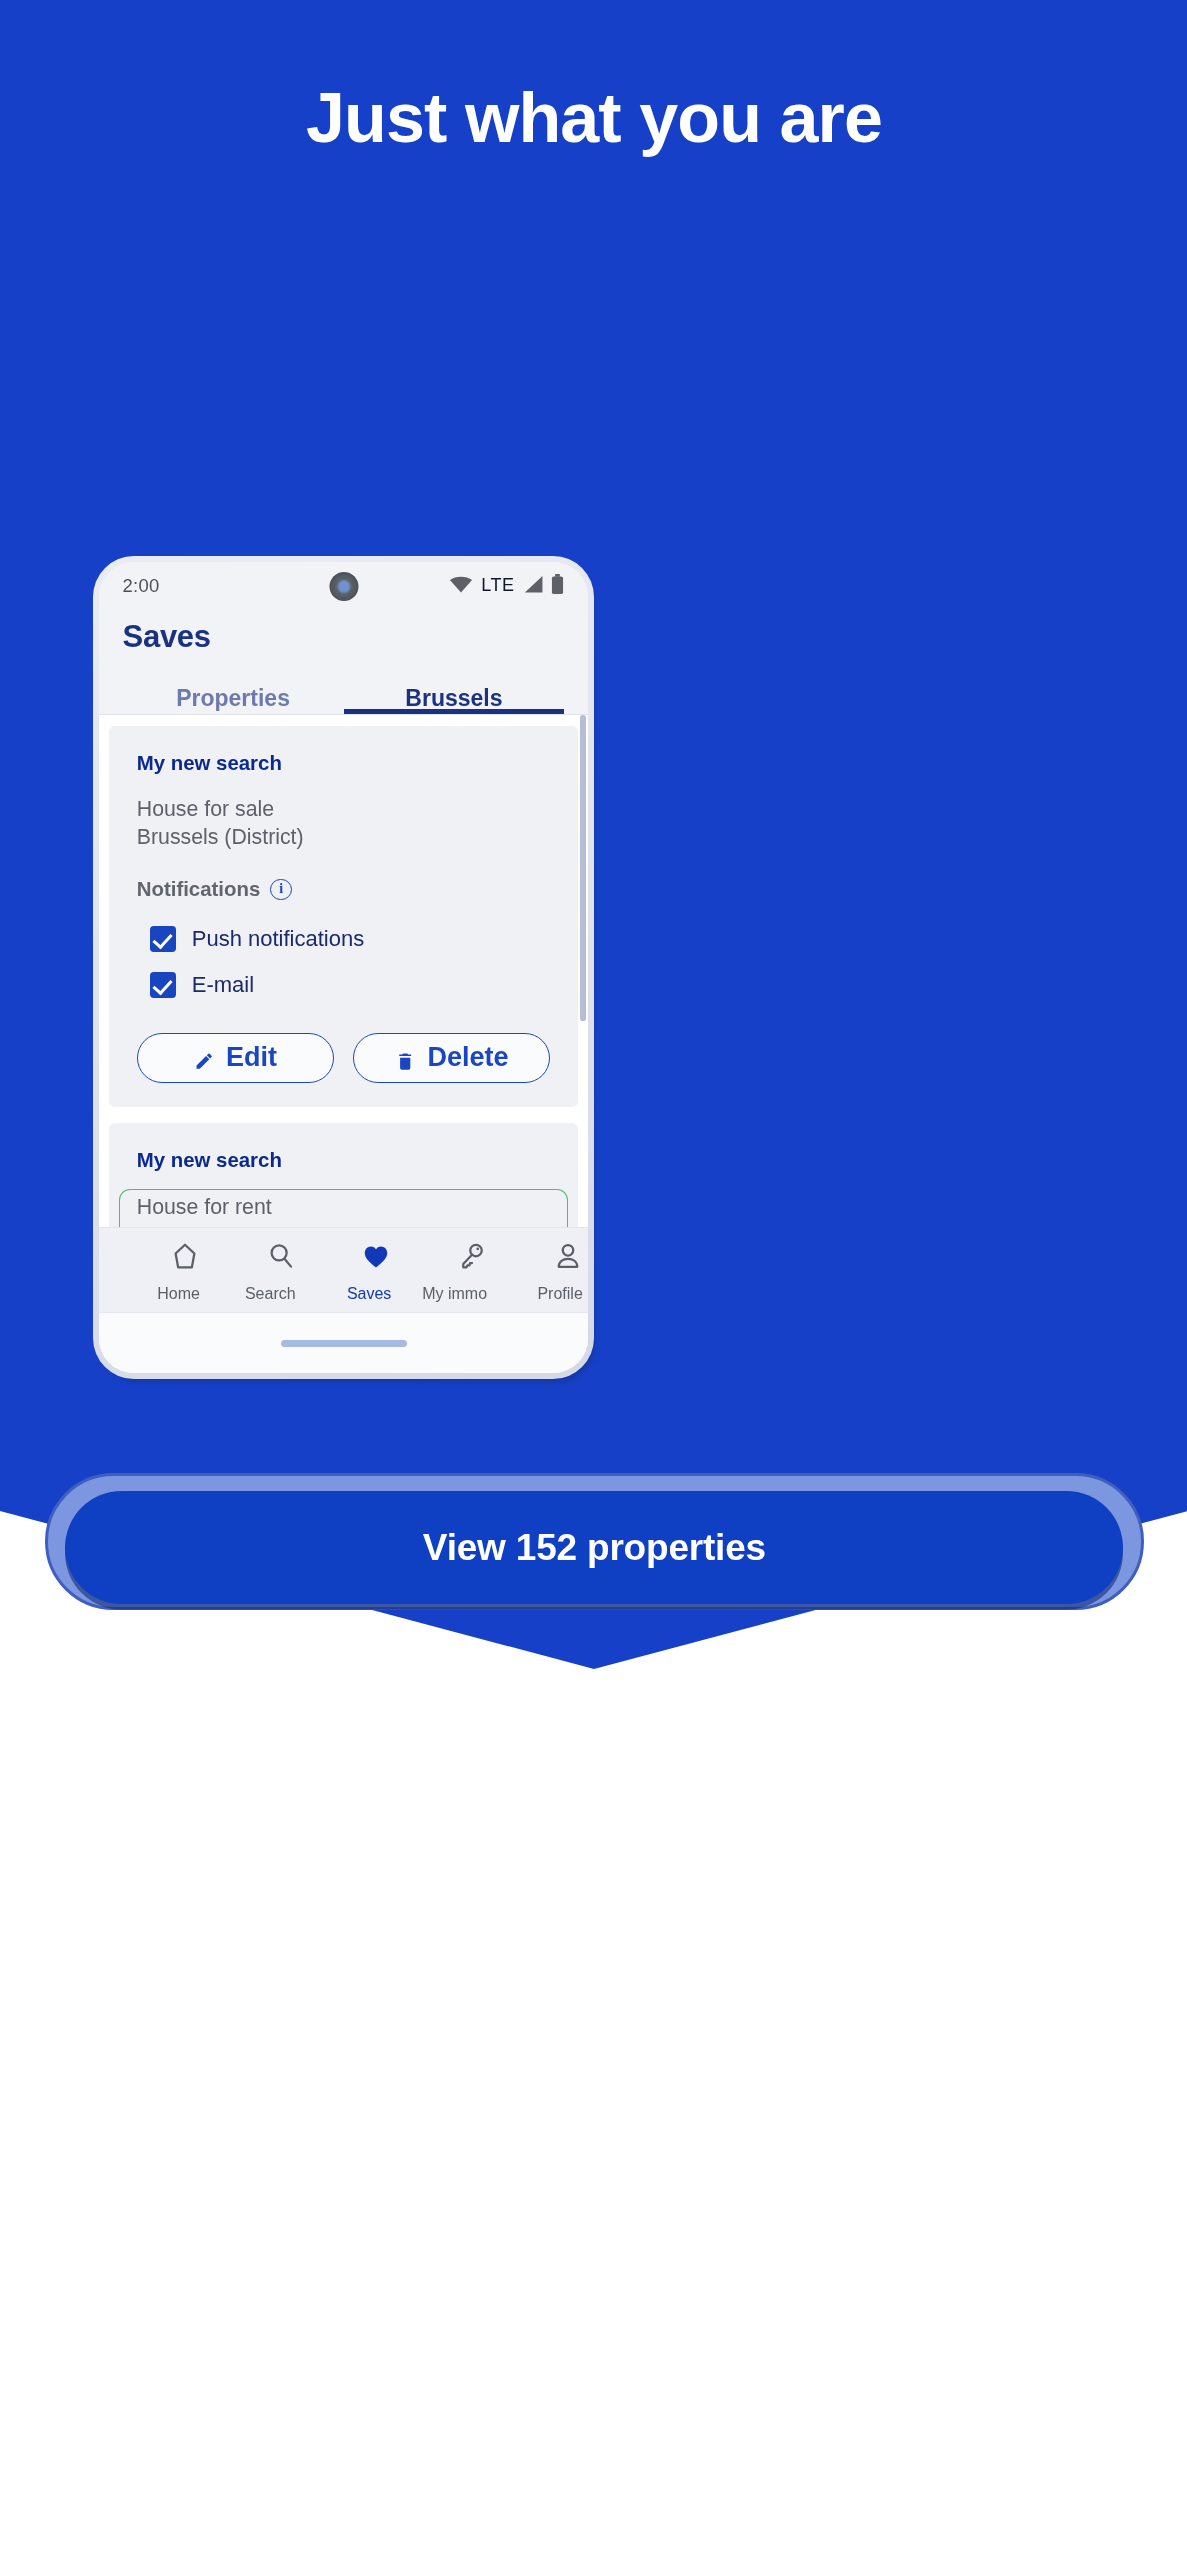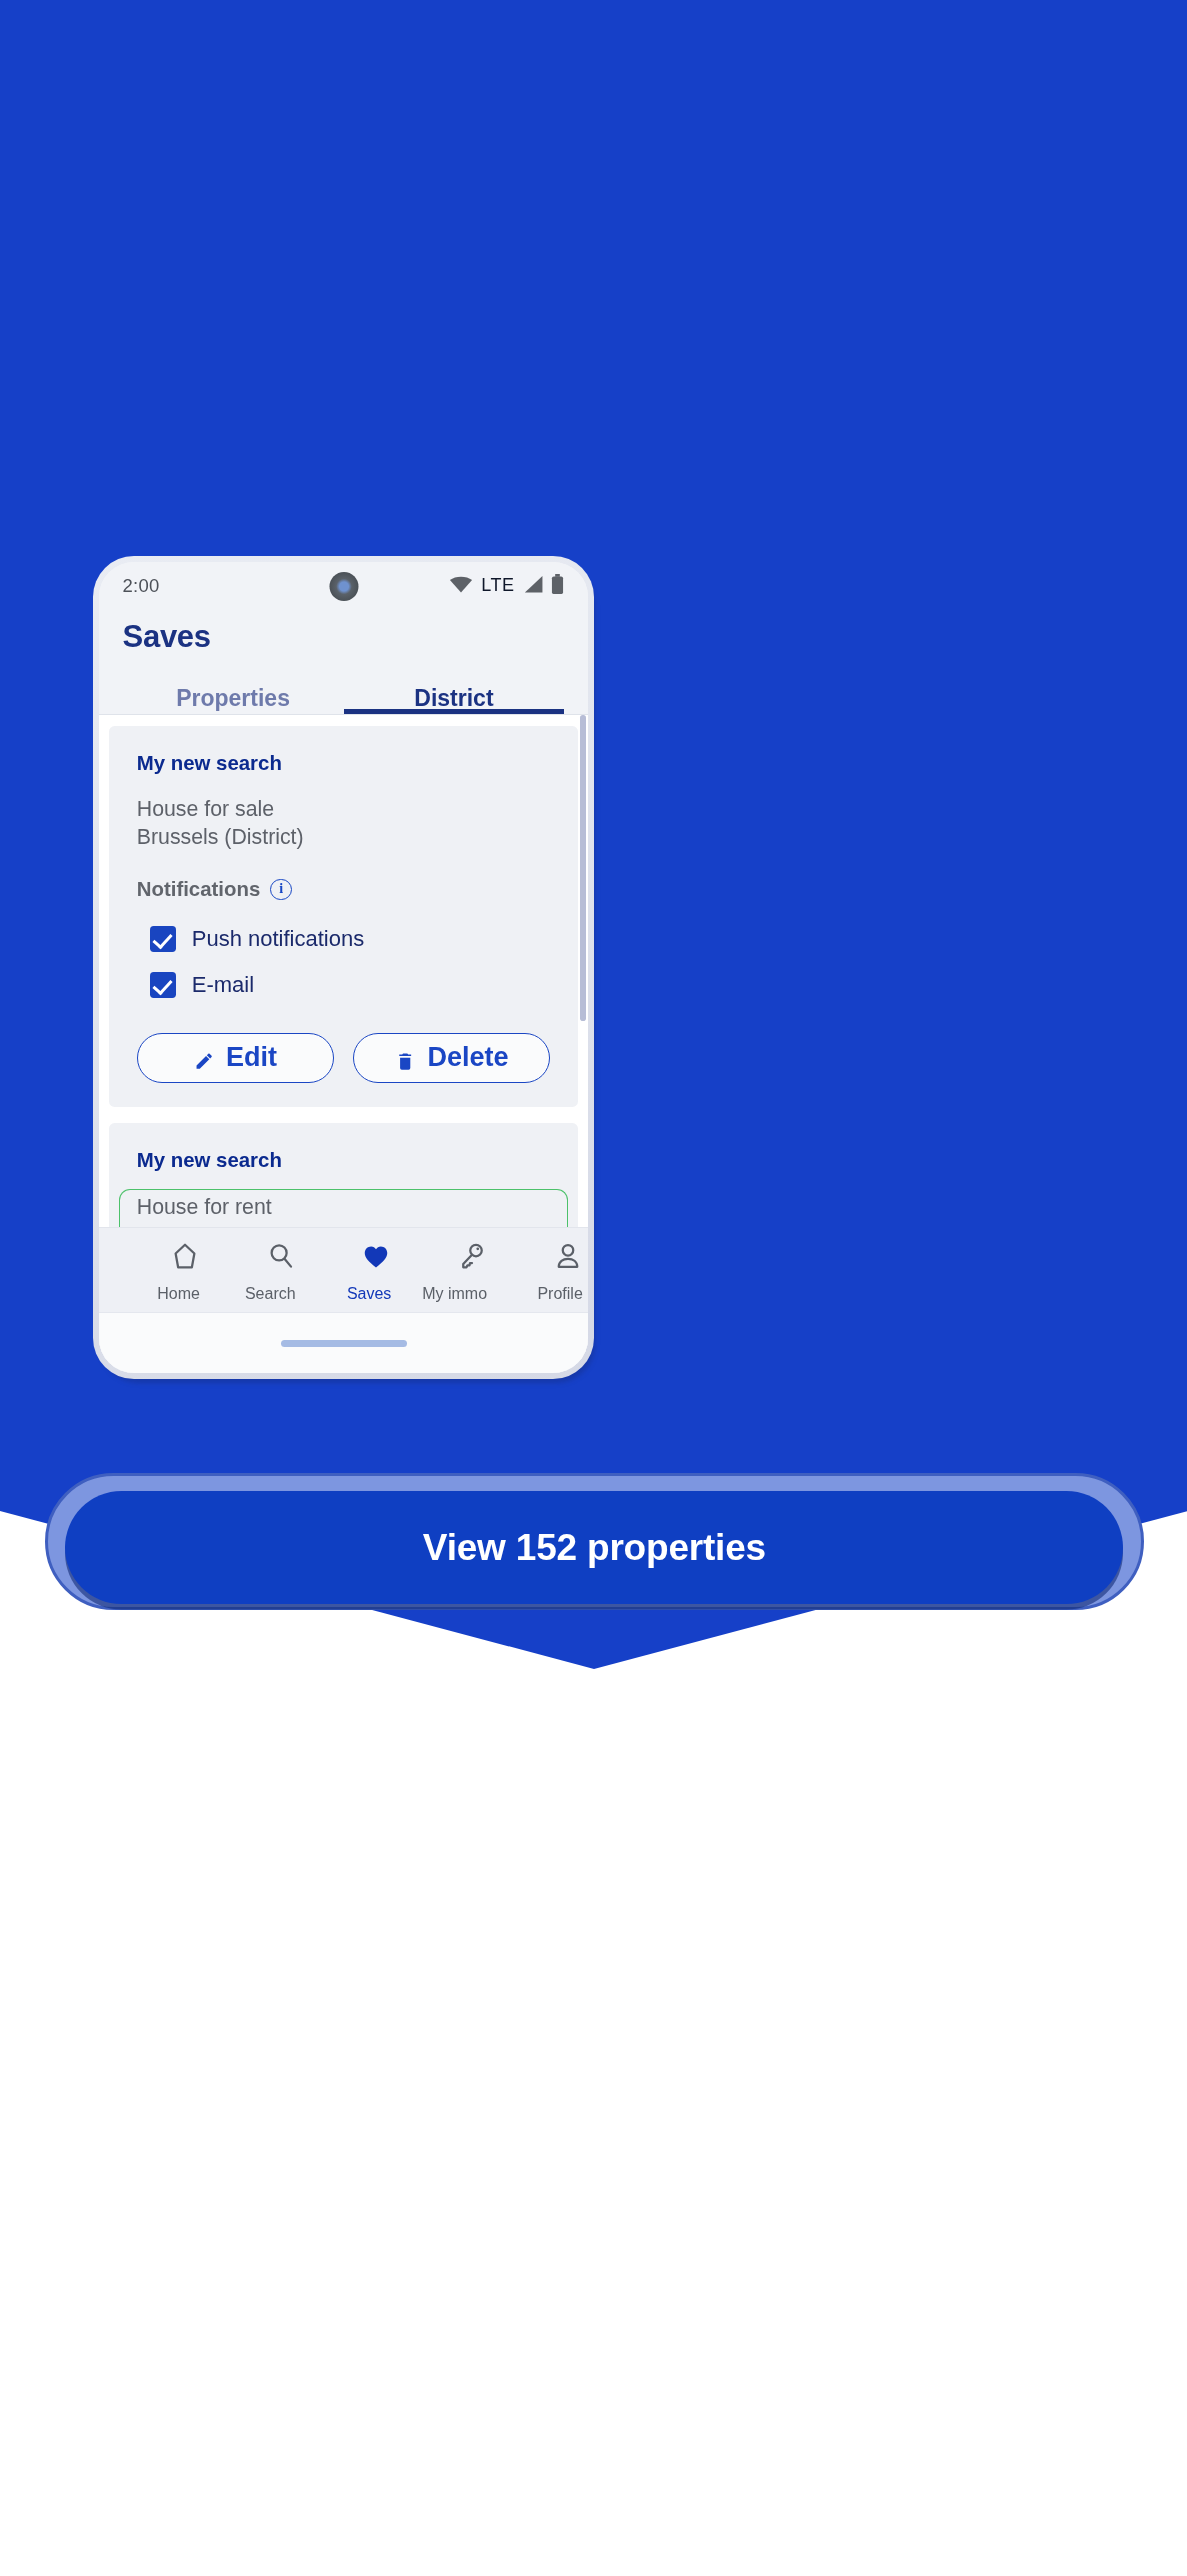--- a/index.html
+++ b/index.html
@@ -343,20 +343,21 @@
   }
 </style>
 </head>
 <body>
 
 <div id="stage">
 
   <div id="hero-bg"></div>
 
   <div id="hero-title">
+    <div>Just what you are</div>
   </div>
 
   <div id="phone-shadow"></div>
 
   <div id="phone-body">
     <div id="phone-screen">
 
       <div class="statusbar">
         <span class="status-time">2:00</span>
         <div class="camera-dot"></div>
@@ -378,21 +379,21 @@
                 <rect x="1" y="2.6" width="12" height="19" rx="2" fill="#5d6167"></rect>
               </svg>
           </span>
         </div>
       </div>
 
       <div class="app-header">
         <div class="app-title">Saves</div>
         <div class="tabs">
           <div class="tab">Properties</div>
-          <div class="tab active">District</div>
+          <div class="tab active">Brussels</div>
           <div class="tab-underline"></div>
         </div>
       </div>
       <div class="tabs-divider"></div>
 
       <div class="list-area">
         <div class="screen-scrollbar"></div>
 
         <div class="search-card">
           <div class="card-title">My new search</div>

